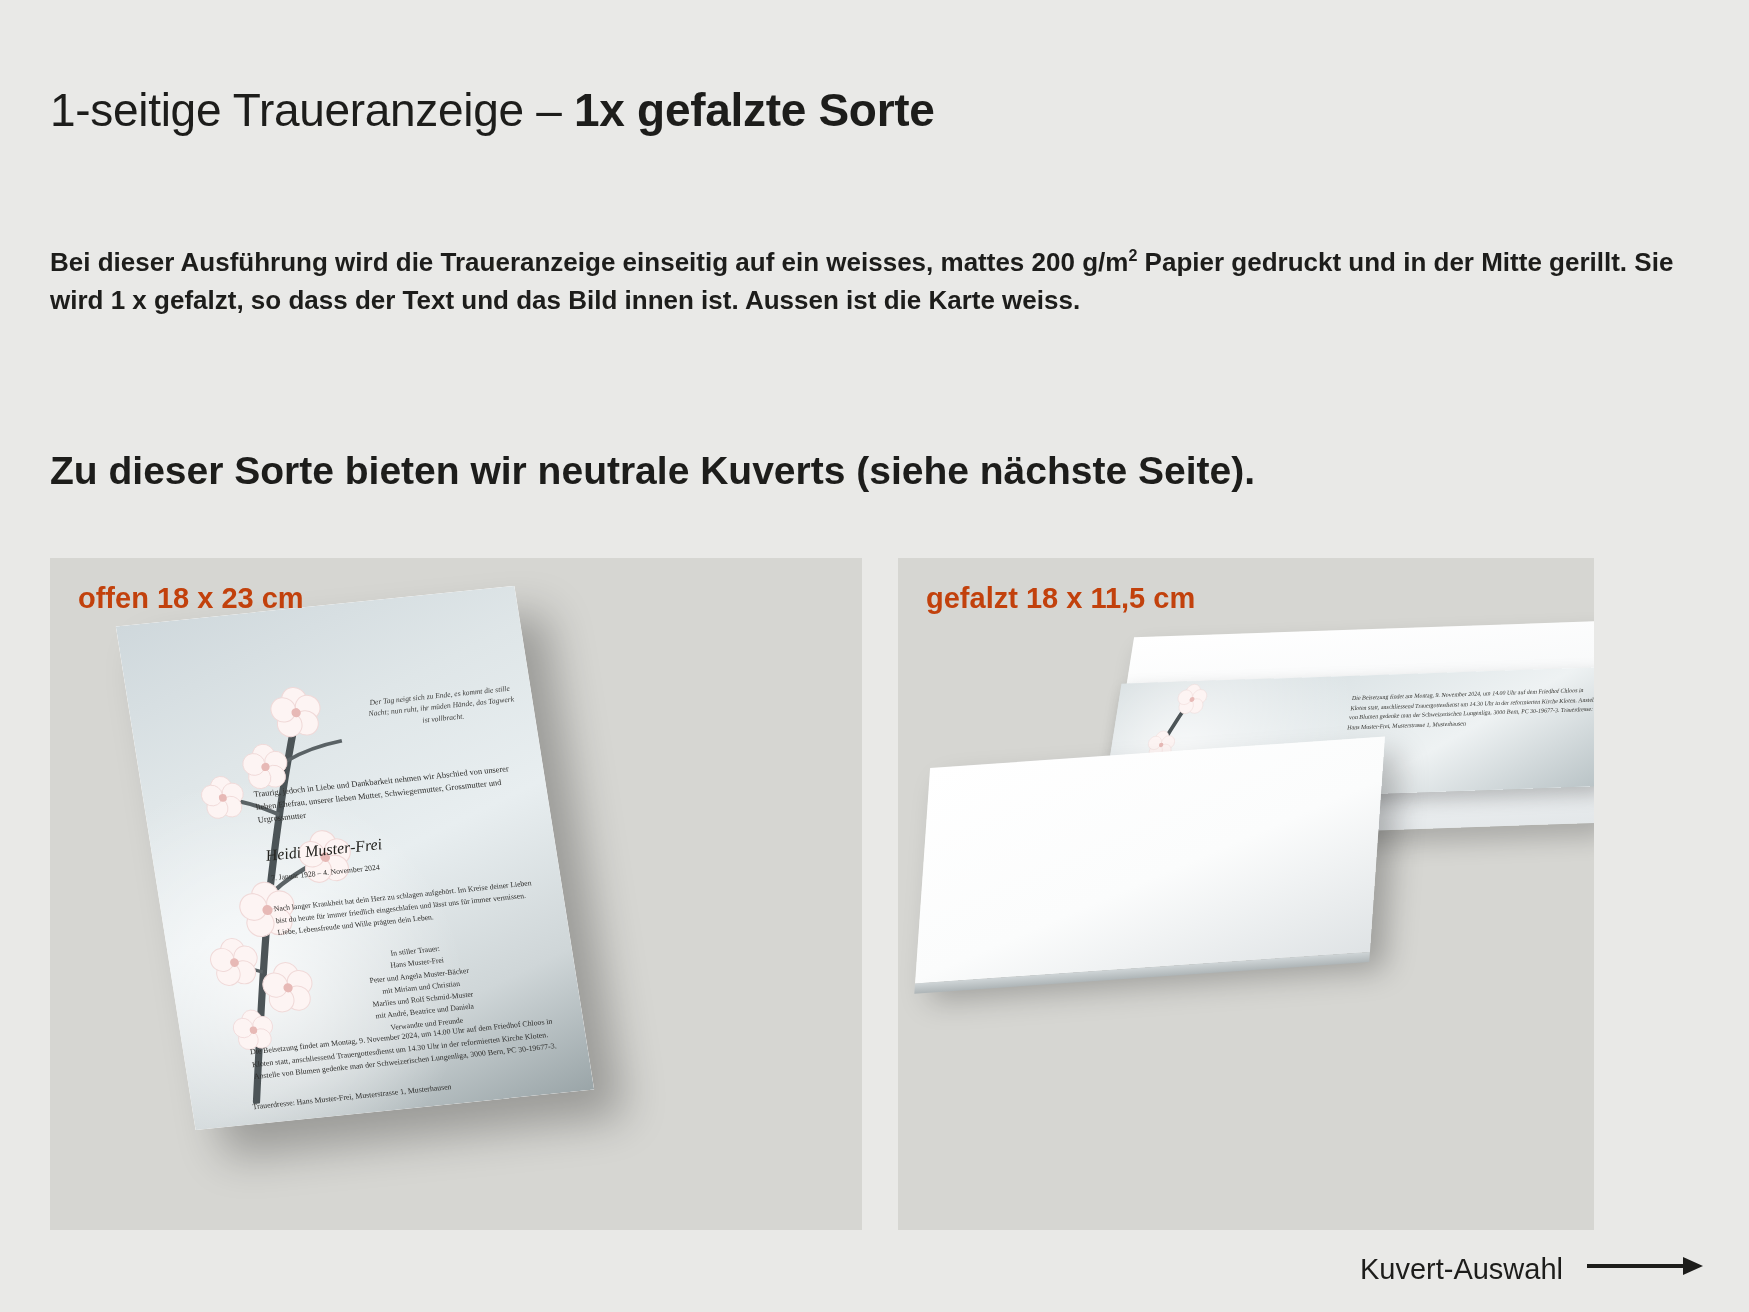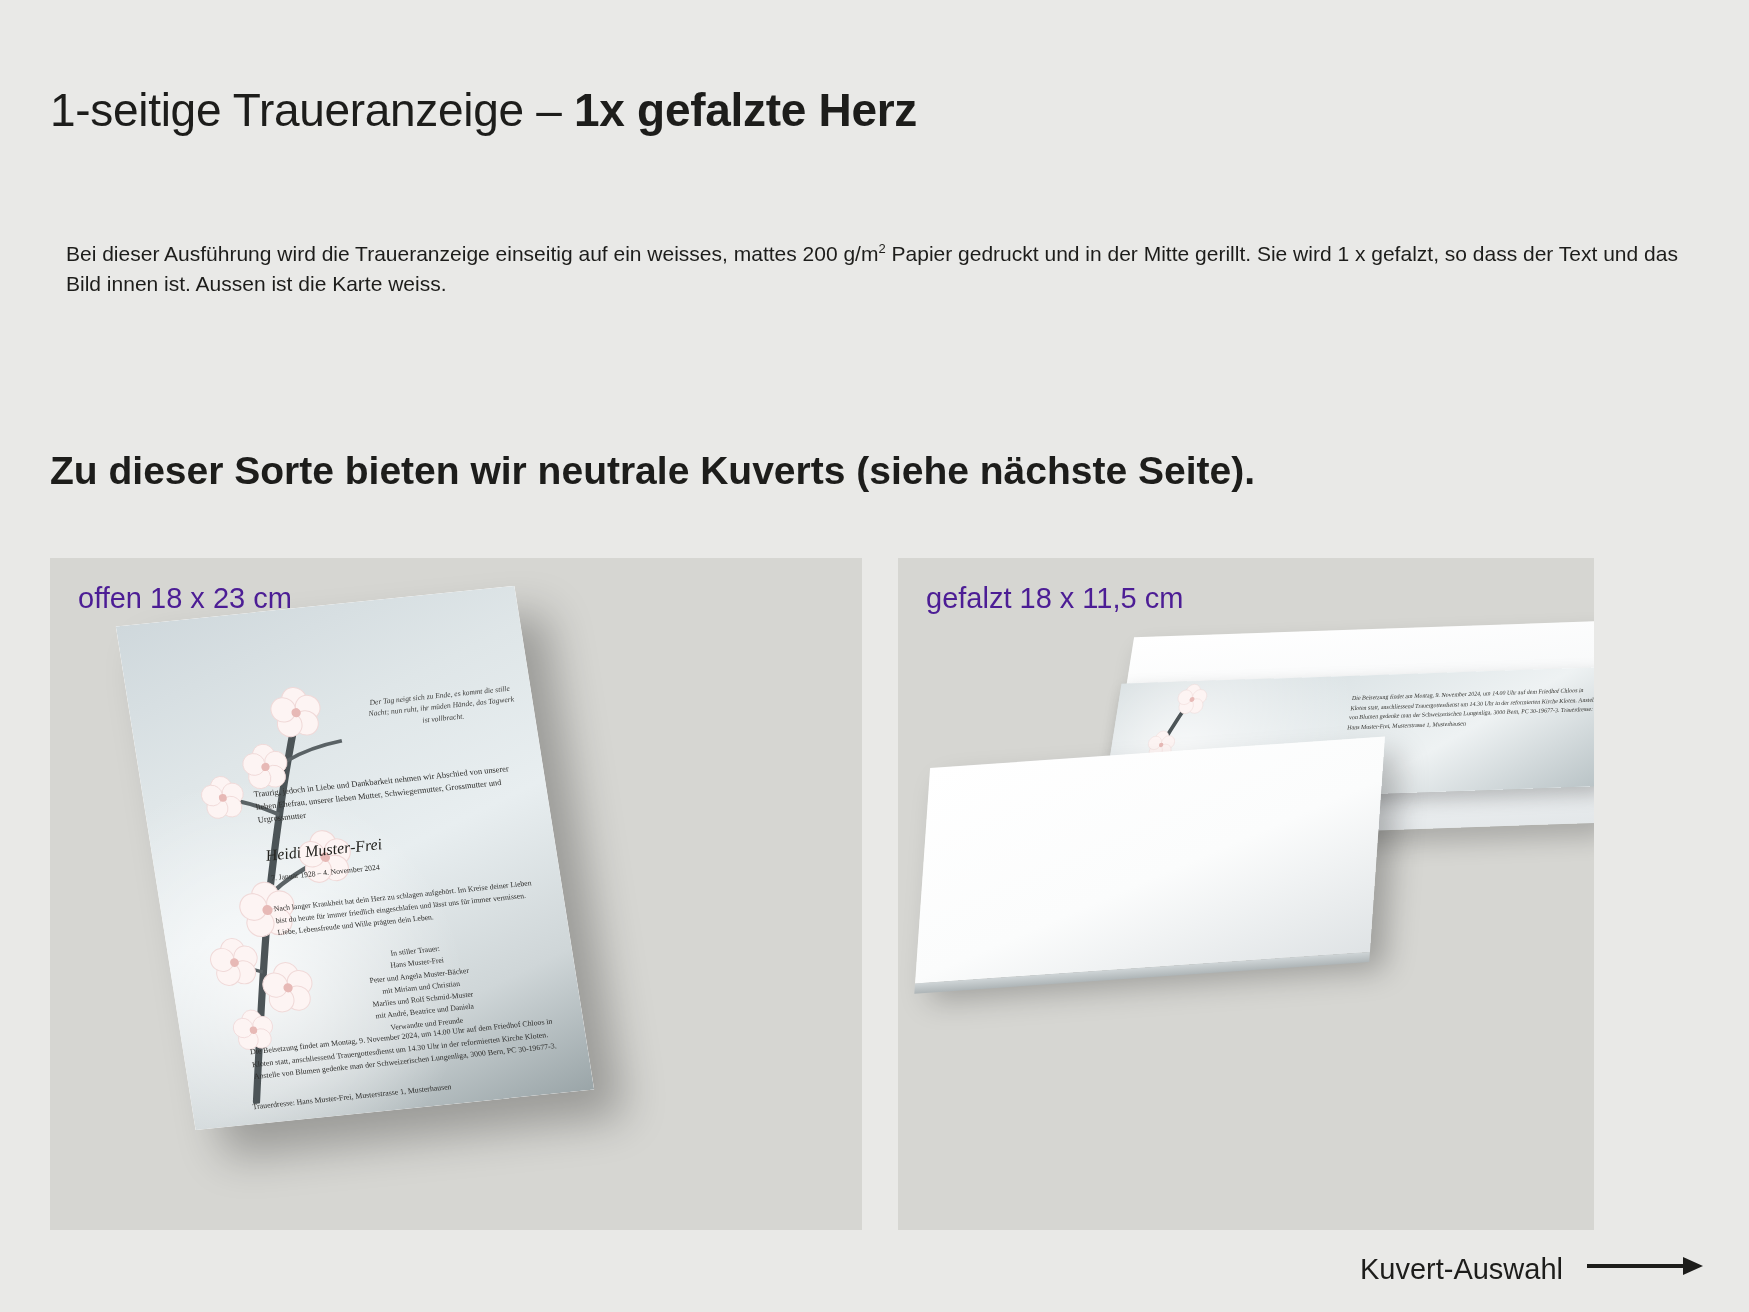--- a/index.html
+++ b/index.html
@@ -24,26 +24,26 @@
     font-size: 46px;
     letter-spacing: -0.3px;
     white-space: nowrap;
   }
   .page-title .light { font-weight: 400; text-align: right; }
   .page-title .bold  { font-weight: 700; }
 
   
   .intro {
     position: absolute;
-    left: 66px;
+    left: 50px;
     top: 218px;
     width: 1650px;
-    font-size: 21px;
+    font-size: 26px;
     line-height: 1.45;
-    font-weight: 400;
+    font-weight: 700;
   }
   .intro sup { font-size: 0.62em; vertical-align: super; }
   .intro-bold {
     position: absolute;
     left: 50px;
     top: 404px;
     width: 1650px;
     font-size: 39px;
     font-weight: 700;
     line-height: 1.45;
@@ -57,22 +57,22 @@
     background: #d6d6d2;
   }
   .panel.left  { left: 50px;  width: 812px; }
   .panel.right { left: 898px; width: 696px; }
 
   .panel-label {
     position: absolute;
     left: 28px;
     top: 24px;
     font-size: 29px;
-    font-weight: 400;
-    color: #4c1d95;
+    font-weight: 700;
+    color: #c2410c;
     z-index: 5;
   }
 
   .stage {
     position: absolute;
     inset: 0;
     overflow: hidden;
   }
 
   
@@ -254,21 +254,21 @@
   .footer-label {
     font-size: 29px;
     color: #1d1d1b;
   }
   .arrow-icon { display: block; }
 </style>
 </head>
 <body>
 
 <h1 class="page-title">
-  <span class="light">1-seitige Traueranzeige – </span><span class="bold">1x gefalzte Herz</span>
+  <span class="light">1-seitige Traueranzeige – </span><span class="bold">1x gefalzte Sorte</span>
 </h1>
 
 <p class="intro">
   <span>Bei dieser Ausführung wird die Traueranzeige einseitig auf ein weisses, mattes 200 g/m</span><sup>2</sup><span> Papier gedruckt und in der Mitte gerillt. Sie wird 1 x gefalzt, so dass der Text und das Bild innen ist. Aussen ist die Karte weiss.</span>
 </p>
 
 <p class="intro-bold">Zu dieser Sorte bieten wir neutrale Kuverts (siehe nächste Seite).</p>
 
 <div class="panel left">
   <div class="panel-label">offen 18 x 23 cm</div>

